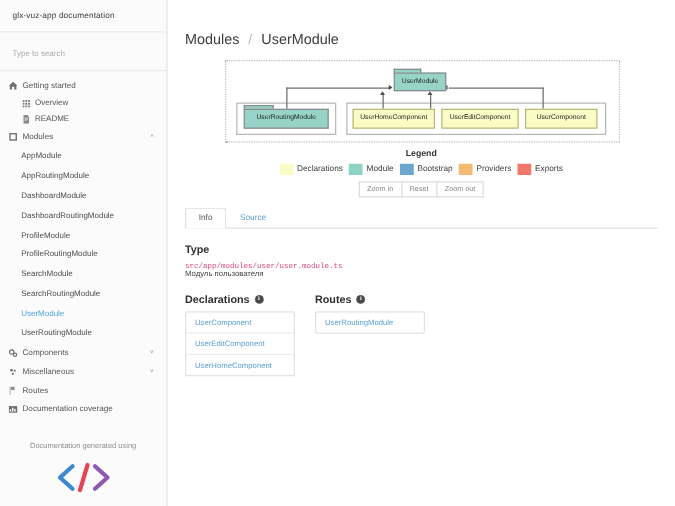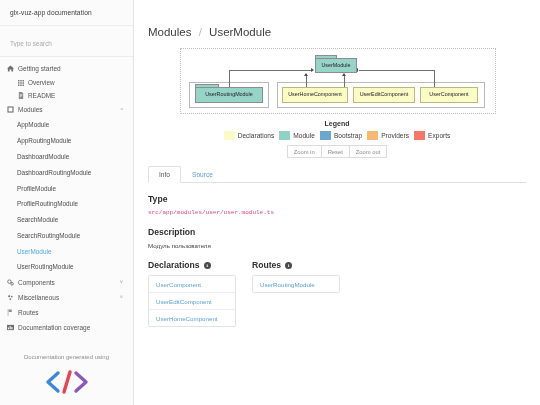--- a/index.html
+++ b/index.html
@@ -350,21 +350,20 @@
   </div>
 
   <div id="tabs">
     <div class="tab active">Info</div>
     <div class="tab link">Source</div>
   </div>
 
   <div class="h-sec">Type</div>
   <div id="file-path">src/app/modules/user/user.module.ts</div>
 
-  <div class="h-sec">Description</div>
   <div id="description-text">Модуль пользователя</div>
 
   <div id="di-row">
 
     <div class="di-col" id="decl-col">
       <div class="di-head">
         <span>Declarations</span>
         <span class="ibadge">i</span>
       </div>
       <div class="dlist">

